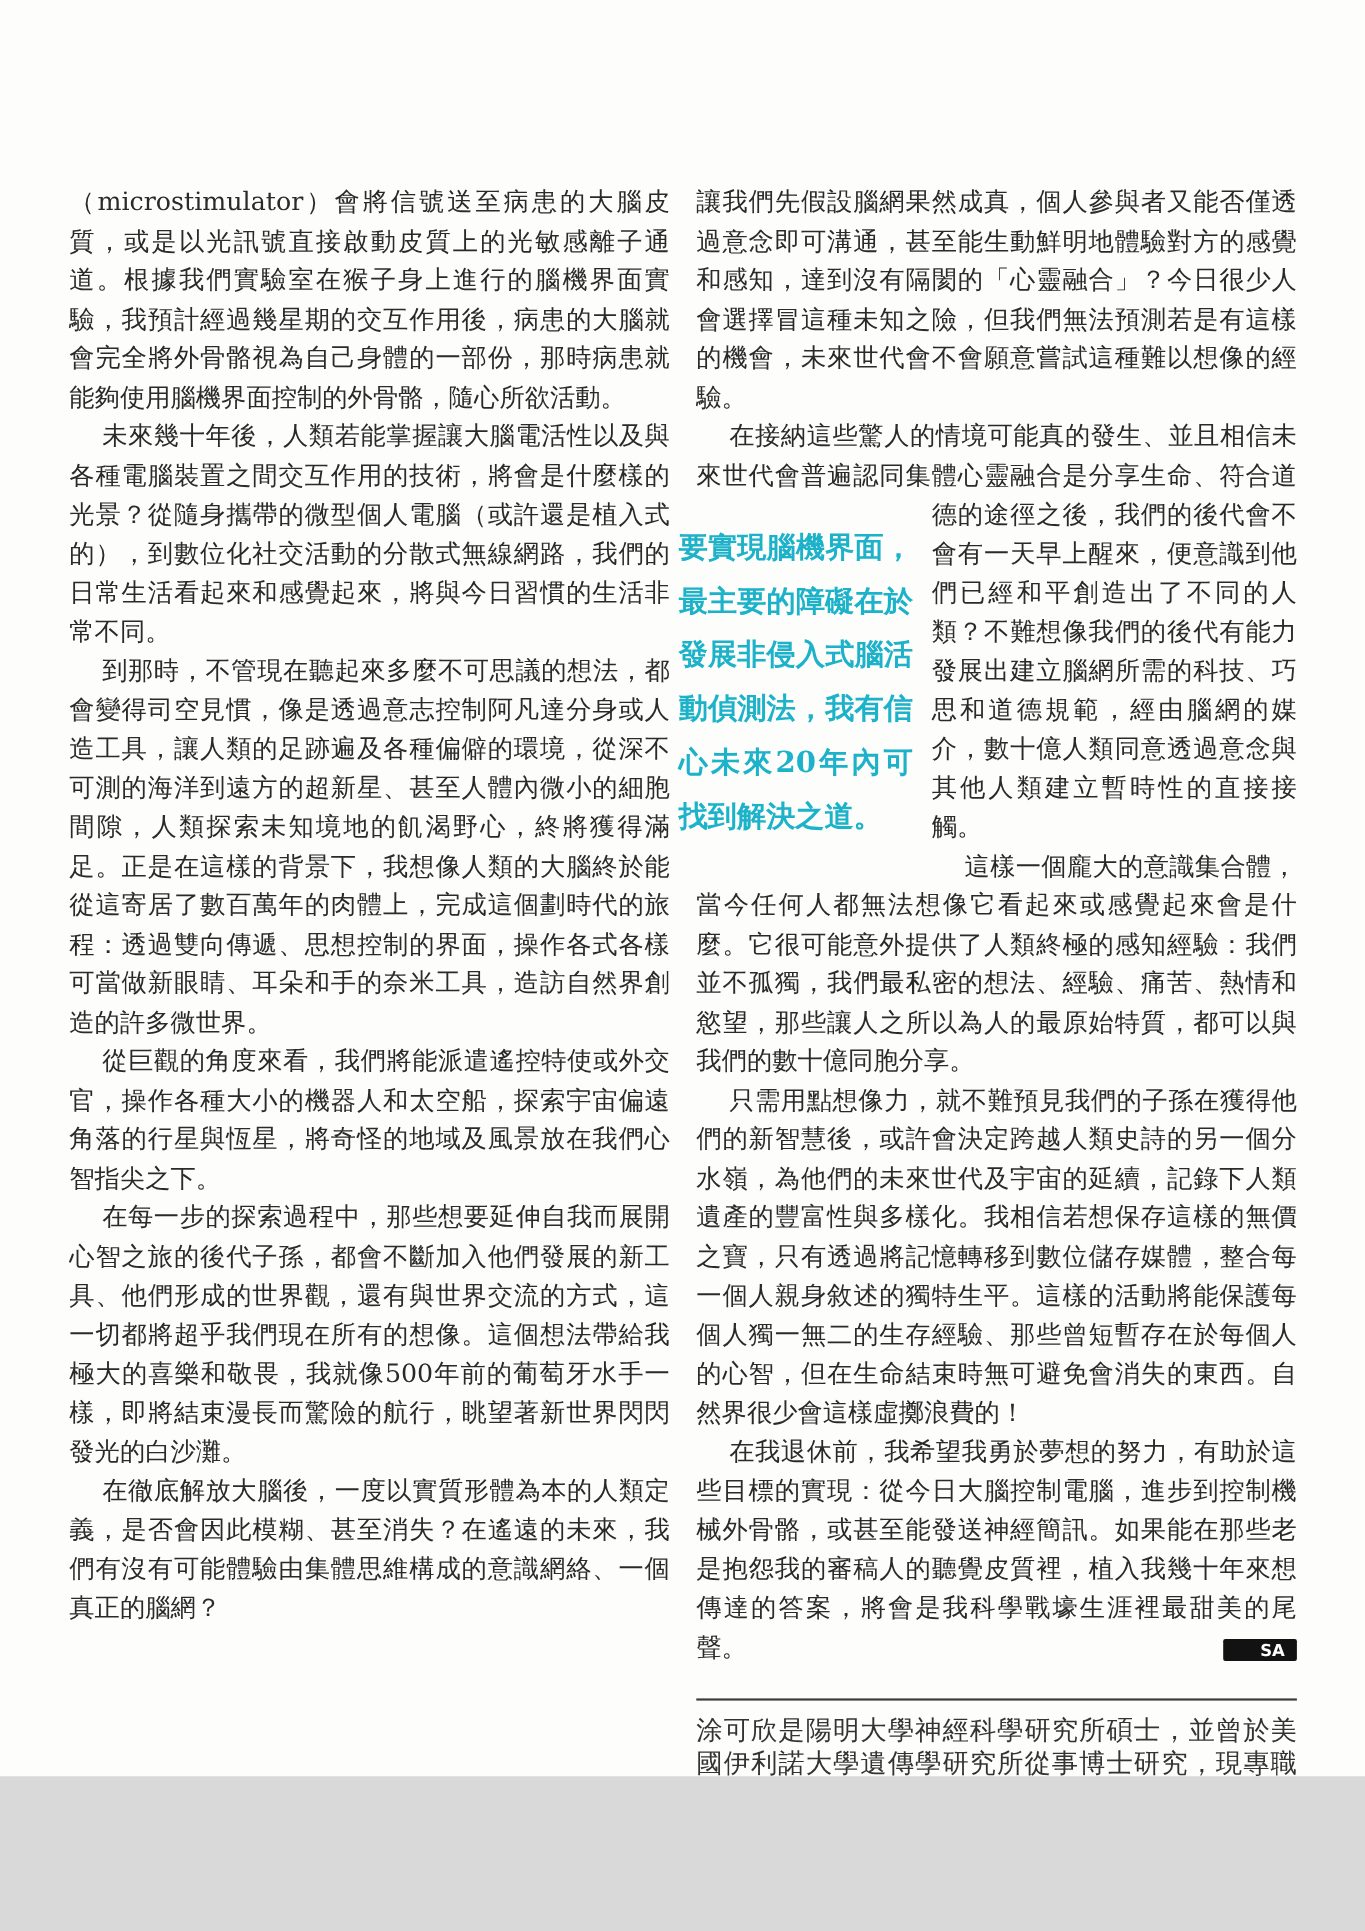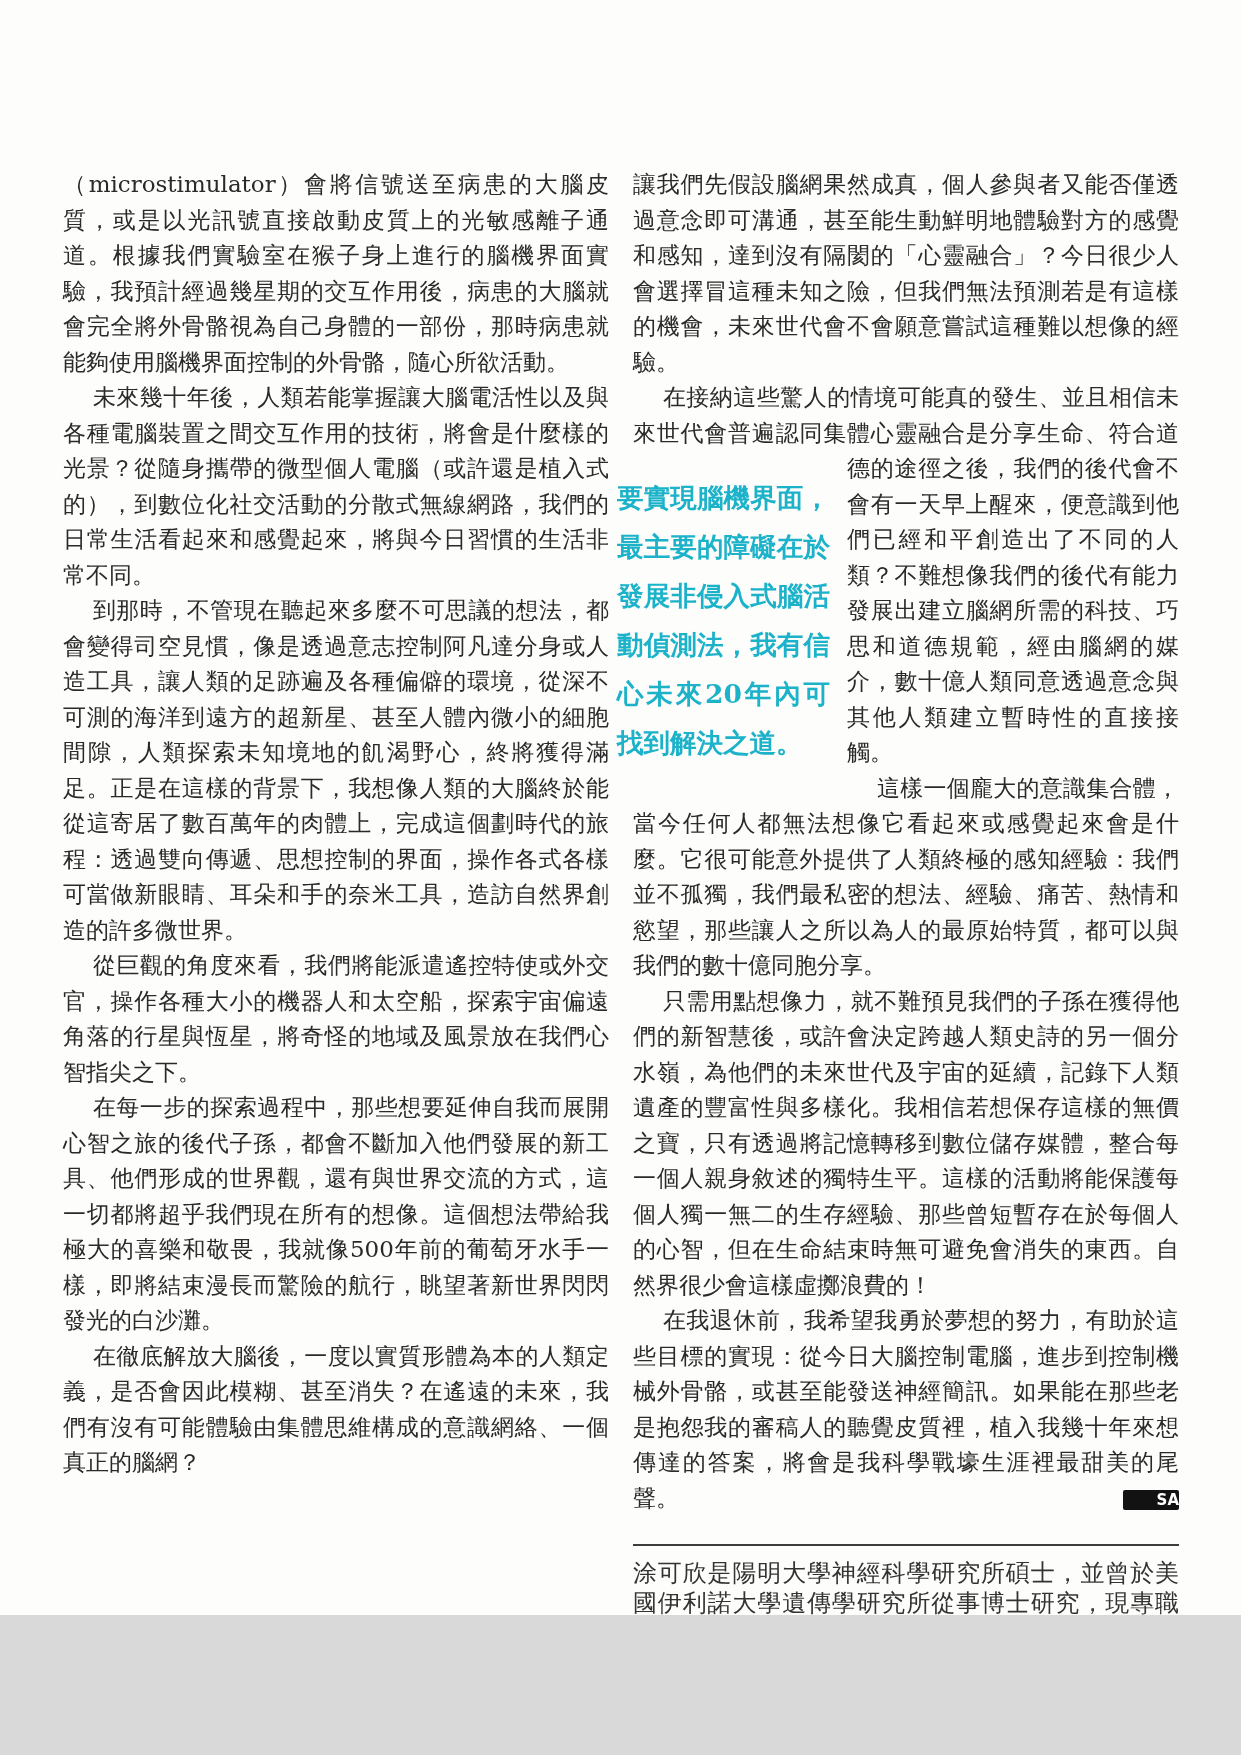--- a/index.html
+++ b/index.html
@@ -49,21 +49,21 @@
     text-indent:0;
   }
 
   
   .p-last { position:relative; }
   .sa-logo {
     position:absolute; right:0; bottom:6px;
     background:#121212; color:#ffffff;
     font-family:"DejaVu Sans", sans-serif;
     font-weight:bold; font-size:15px; line-height:1;
-    padding:3px 0 2px 4px;
+    padding:3px 11px 2px 4px;
     border-radius:2px;
   }
 
   
   .bio {
     margin-top:28px;
     border-top:2px solid #3c3c3c;
     padding-top:12px;
     font-family:"DejaVu Sans", sans-serif;
     font-size:24px; line-height:30px;

